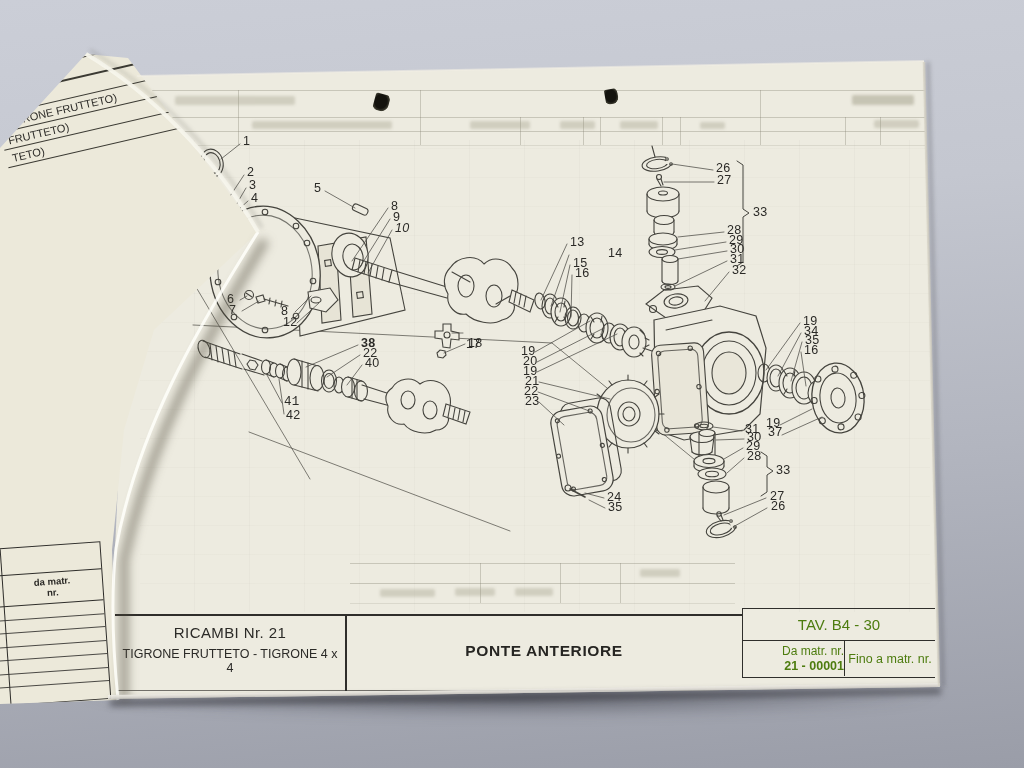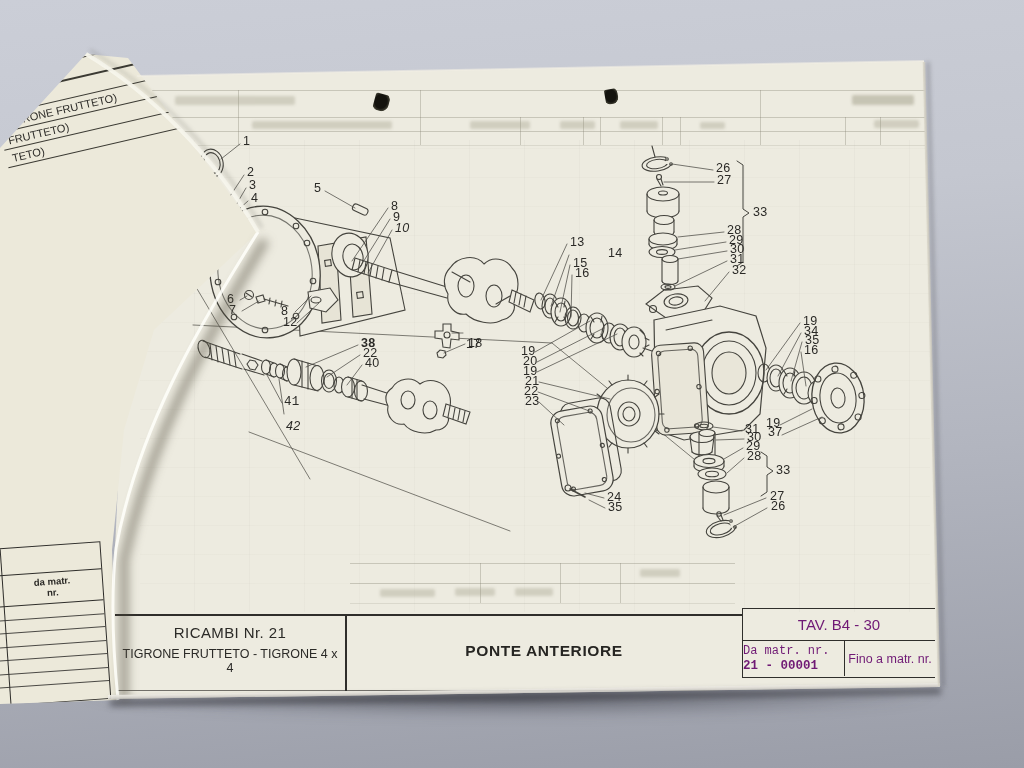--- a/index.html
+++ b/index.html
@@ -26,27 +26,27 @@
   .callout{position:absolute;transform:translate(0,-52%);font-size:12.5px;line-height:1;
       color:#2b2a27;letter-spacing:.3px;}
   
   .tb-line{position:absolute;background:#2f2e2b;}
   .tb-left{position:absolute;left:118px;top:624px;width:224px;text-align:center;color:#2b2a27;}
   .tb-left .l1{font-size:15px;letter-spacing:.4px;margin-bottom:6px;}
   .tb-left .l2{font-size:12.5px;}
   .tb-center{position:absolute;left:346px;top:614px;width:396px;height:74px;display:flex;
       align-items:center;justify-content:center;font-weight:bold;font-size:15.5px;
       letter-spacing:.6px;color:#262522;}
-  .tavbox{position:absolute;left:742px;top:608px;width:192px;height:68px;color:#701a75;
+  .tavbox{position:absolute;left:742px;top:608px;width:192px;height:68px;color:#4d7c0f;
       border-left:1.5px solid #2f2e2b;border-top:1.5px solid #2f2e2b;border-bottom:1.5px solid #2f2e2b;}
   .tav-title{height:31px;line-height:31px;text-align:center;font-size:15px;
       border-bottom:1.5px solid #2f2e2b;}
   .tav-row{display:flex;height:35px;}
-  .tav-cell1{width:102px;border-right:1.5px solid #2f2e2b;text-align:left;font-size:12px;
-      padding-top:3px;box-sizing:border-box;font-family:Liberation Mono, monospace;}
+  .tav-cell1{width:102px;border-right:1.5px solid #2f2e2b;text-align:right;font-size:12px;
+      padding-top:3px;box-sizing:border-box;}
   .tav-cell1 .val{font-size:12.5px;font-weight:bold;margin-top:1px;}
   .tav-cell2{flex:1;display:flex;align-items:center;justify-content:center;font-size:12.5px;}
   
   .page-under{position:absolute;inset:0;
       clip-path:polygon(0px 148px,86px 54px,128px 58px,258px 232px,154px 330px,124px 430px,112px 550px,118px 700px,0px 704px);
       background:linear-gradient(105deg,#ece9da 55%,#e3dfce 82%,#d6d2bd 100%);}
   .corner-block{position:absolute;left:-16px;top:62px;width:262px;transform:rotate(-13deg);
       transform-origin:0 0;color:#2b2a27;font-size:11px;border-right:1.2px solid #3b3a33;}
   .cb-row{padding:3px 4px 2px 6px;border-bottom:1px solid #3b3a33;}
   .cb-row.thick{border-bottom-width:2px;}
@@ -511,21 +511,21 @@
         <span class="callout" style="left: 570px; top: 242px;">13</span>
         <span class="callout" style="left: 572px; top: 253px; margin-left: 36px;">14</span>
         <span class="callout" style="left: 573px; top: 263px;">15</span>
         <span class="callout" style="left: 575px; top: 273px;">16</span>
         <span class="callout" style="left: 466px; top: 332px; margin-top: 12px;">17</span>
         <span class="callout" style="left: 468px; top: 343px;">18</span>
         <span class="callout" style="left: 361px; top: 343px; font-weight: bold;">38</span>
         <span class="callout" style="left: 363px; top: 353px;">22</span>
         <span class="callout" style="left: 365px; top: 363px;">40</span>
         <span class="callout" style="left: 284px; top: 402px; font-family: Liberation Mono, monospace;">41</span>
-        <span class="callout" style="left: 286px; top: 426px; font-style: italic;">42</span>
+        <span class="callout" style="left: 286px; top: 415px;">42</span>
         <span class="callout" style="left: 521px; top: 351px;">19</span>
         <span class="callout" style="left: 523px; top: 361px;">20</span>
         <span class="callout" style="left: 523px; top: 371px;">19</span>
         <span class="callout" style="left: 525px; top: 381px;">21</span>
         <span class="callout" style="left: 524px; top: 391px;">22</span>
         <span class="callout" style="left: 525px; top: 401px;">23</span>
         <span class="callout" style="left: 607px; top: 497px;">24</span>
         <span class="callout" style="left: 608px; top: 507px;">35</span>
         <span class="callout" style="left: 716px; top: 168px;">26</span>
         <span class="callout" style="left: 717px; top: 180px;">27</span>

